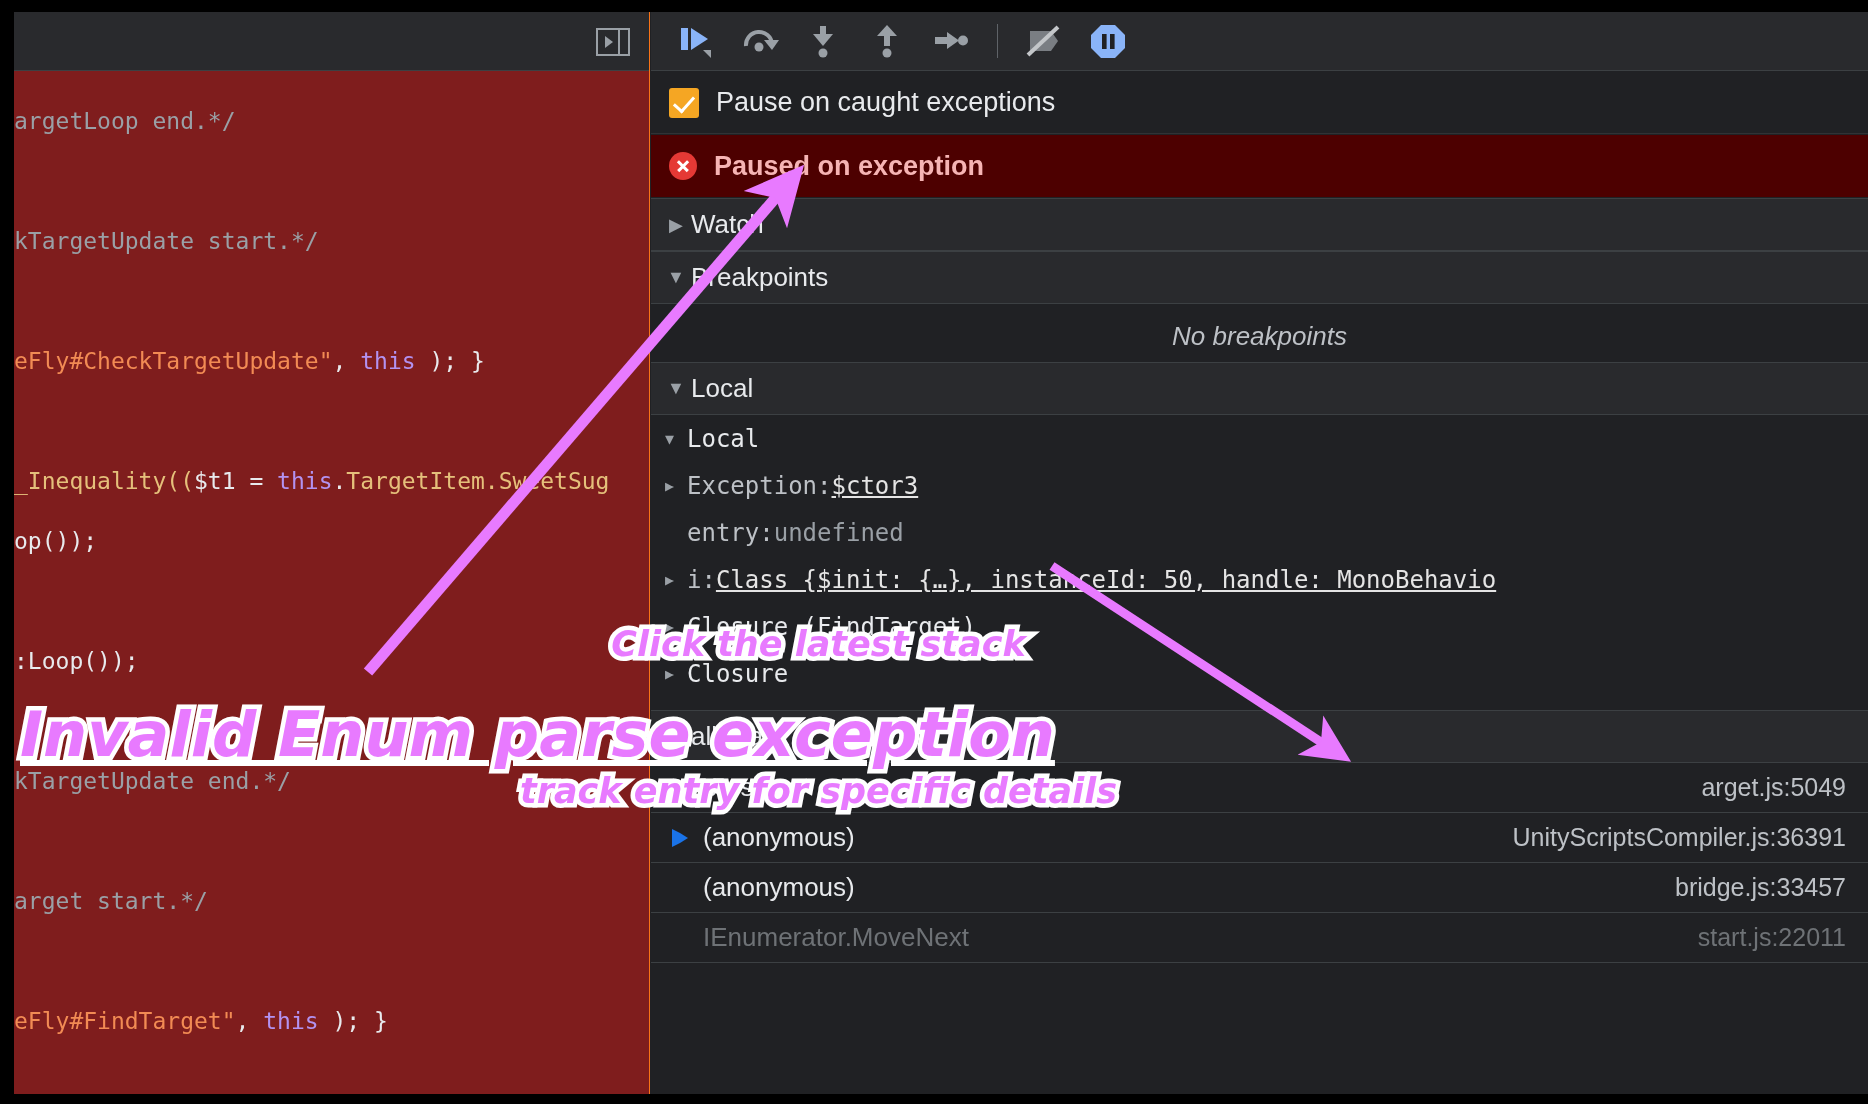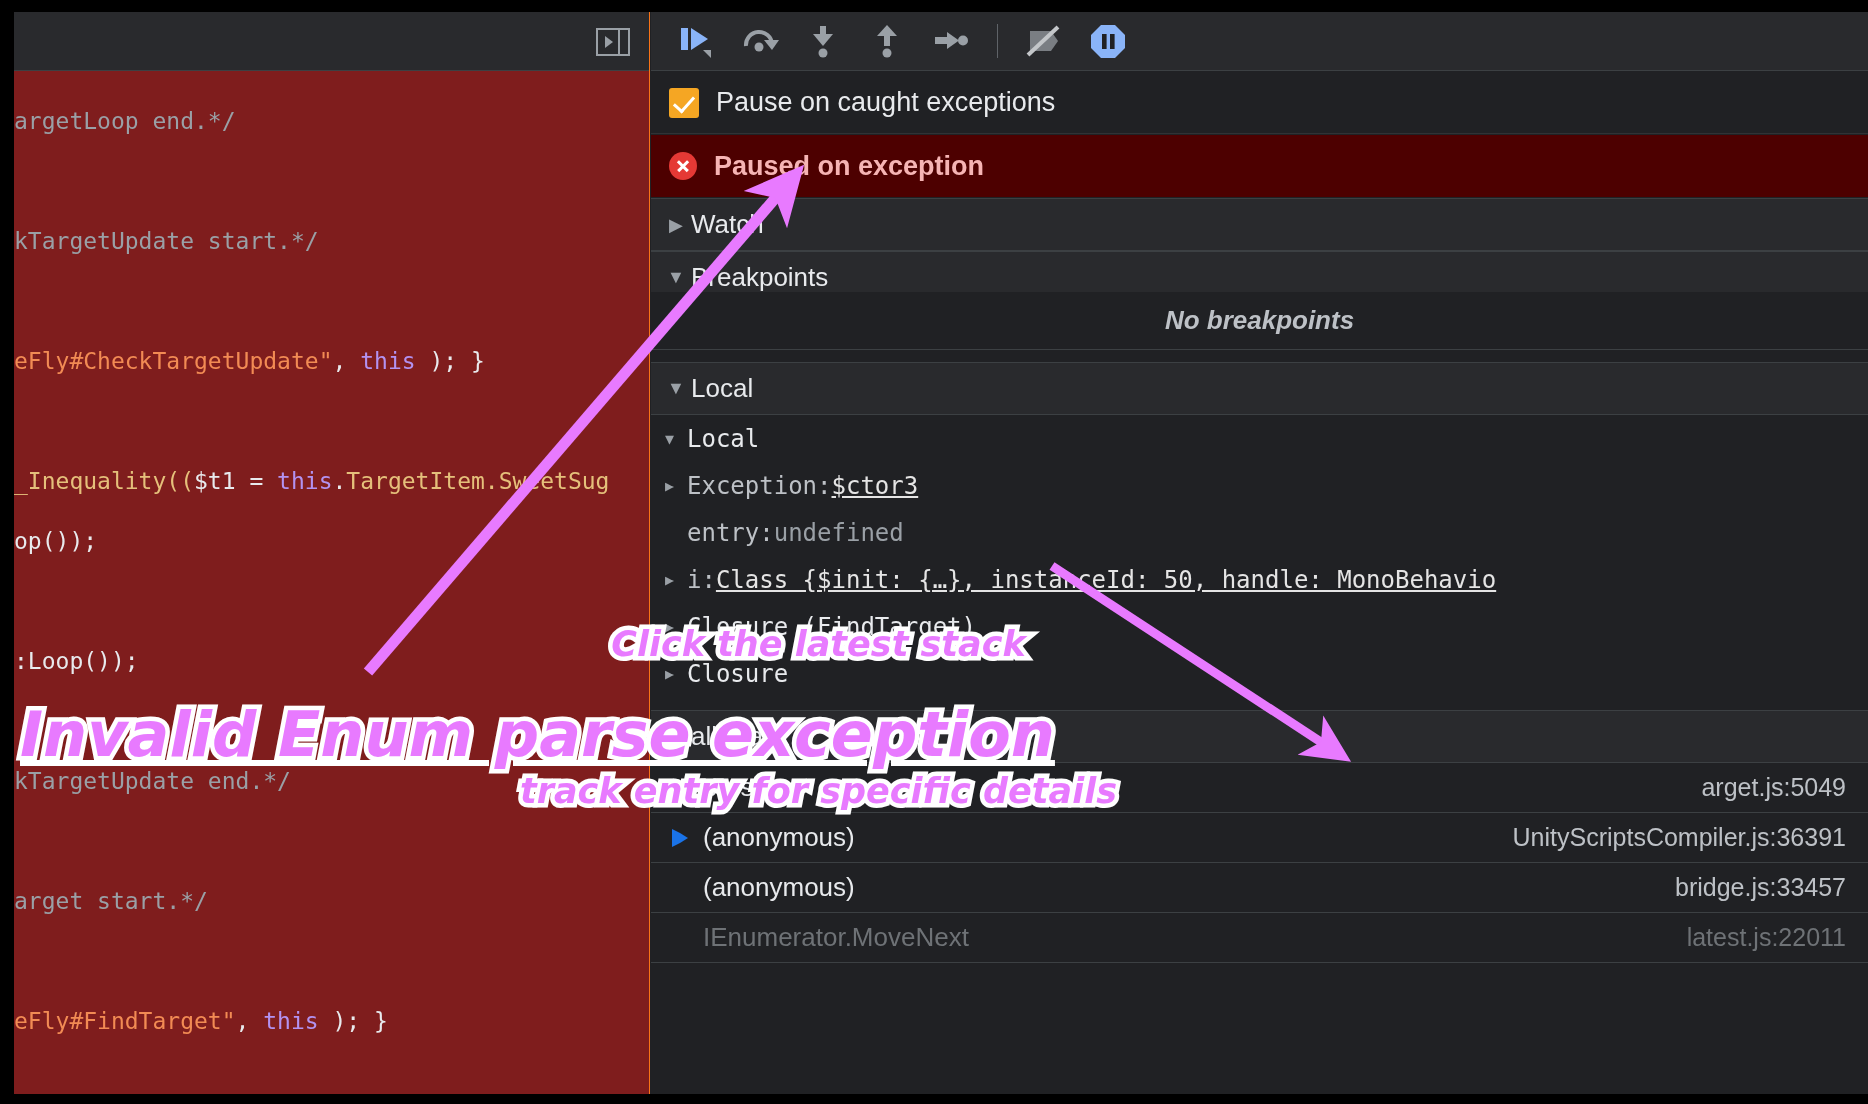--- a/index.html
+++ b/index.html
@@ -334,21 +334,21 @@
       <div class="sect" style="top:186px;">
         <span class="tri">▶</span>
         <span class="t">Watch</span>
       </div>
 
       <div class="sect" style="top:239px;">
         <span class="tri">▼</span>
         <span class="t">Breakpoints</span>
       </div>
 
-      <div class="nobp" style="top:280px;font-weight:bold;">No breakpoints</div>
+      <div class="nobp" style="top:296px;">No breakpoints</div>
 
       <div class="sect" style="top:350px;">
         <span class="tri">▼</span>
         <span class="t">Local</span>
       </div>
 
       <div class="scope-body" id="scope-body" style="top:403px;">
           <div class="srow">
             <span class="tri">▼</span>
             <span class="k-name white">Local</span>
@@ -409,21 +409,21 @@
             <span class="cs-loc">UnityScriptsCompiler.js:36391</span>
           </div>
           <div class="cs-row">
             <span class="cs-marker"></span>
             <span class="cs-name">(anonymous)</span>
             <span class="cs-loc">bridge.js:33457</span>
           </div>
           <div class="cs-row faded">
             <span class="cs-marker"></span>
             <span class="cs-name">IEnumerator.MoveNext</span>
-            <span class="cs-loc">latest.js:22011</span>
+            <span class="cs-loc">start.js:22011</span>
           </div>
         </div>
 
     </div>
   </div>
 
   <svg class="arrow-svg">
     <defs>
       <marker id="ah" markerWidth="6" markerHeight="6" refX="2.6" refY="3" orient="auto" markerUnits="strokeWidth">
         <path d="M0,0.4 L5.4,3 L0,5.6 L1.4,3 Z" fill="#e87aff"></path>

